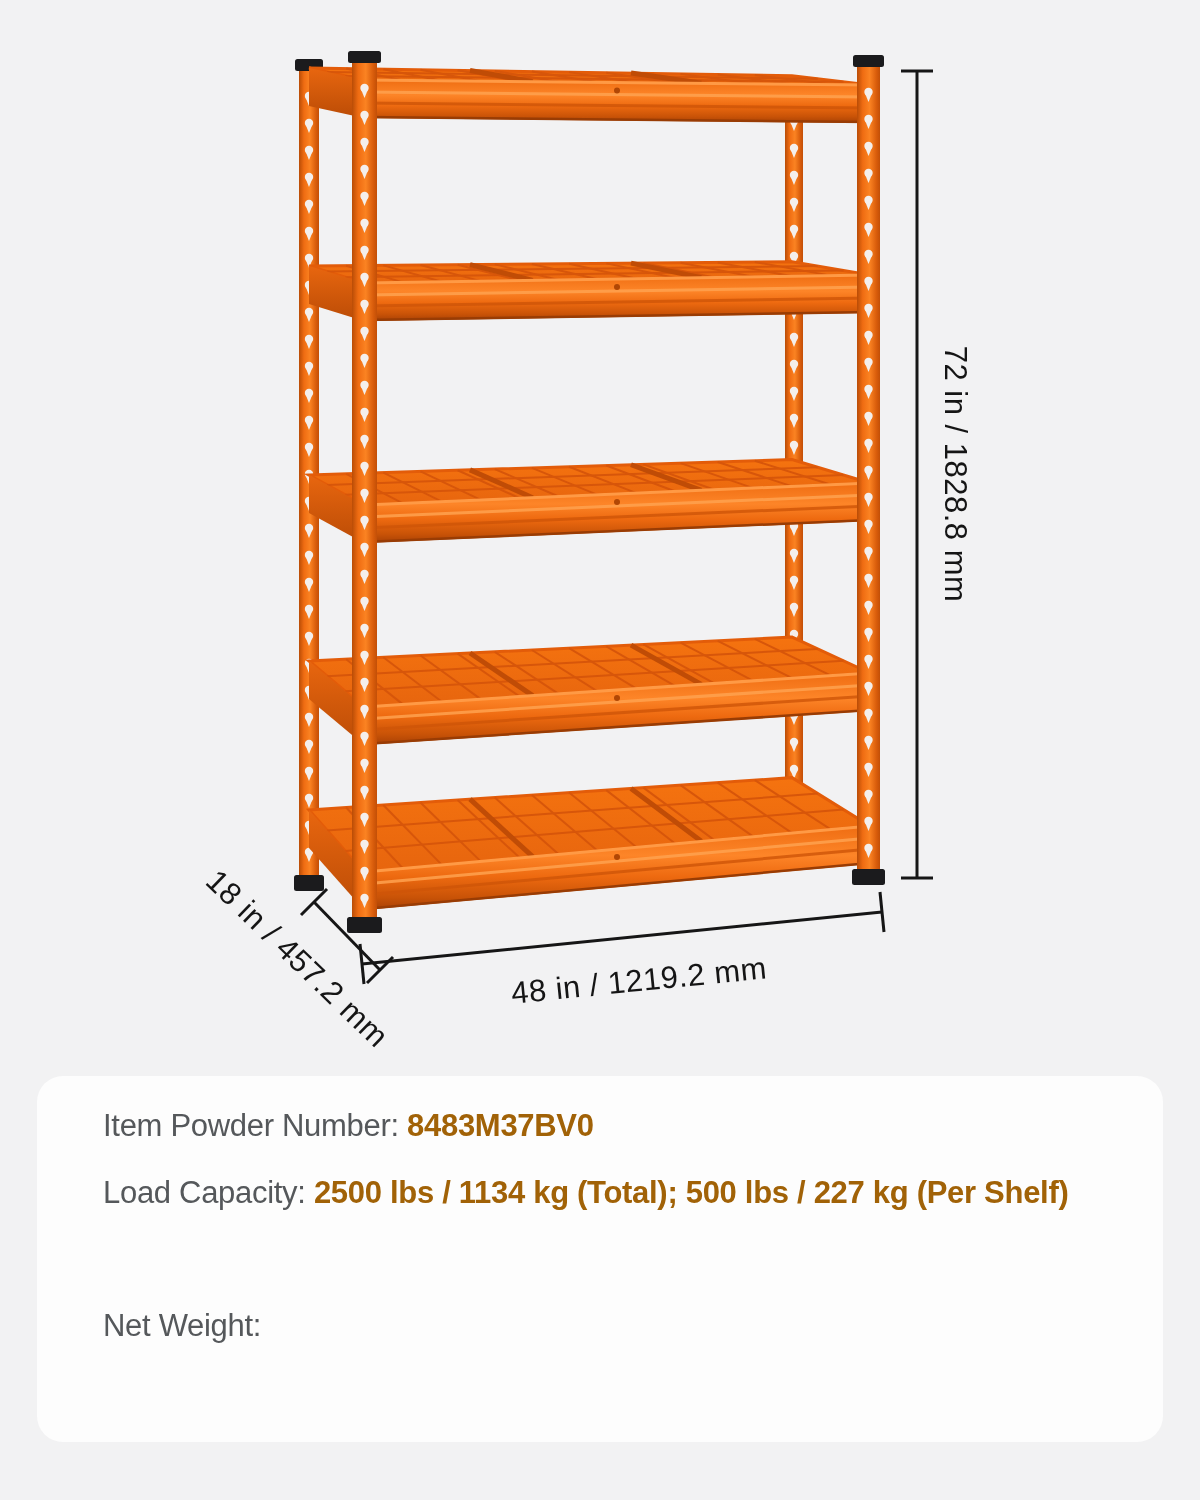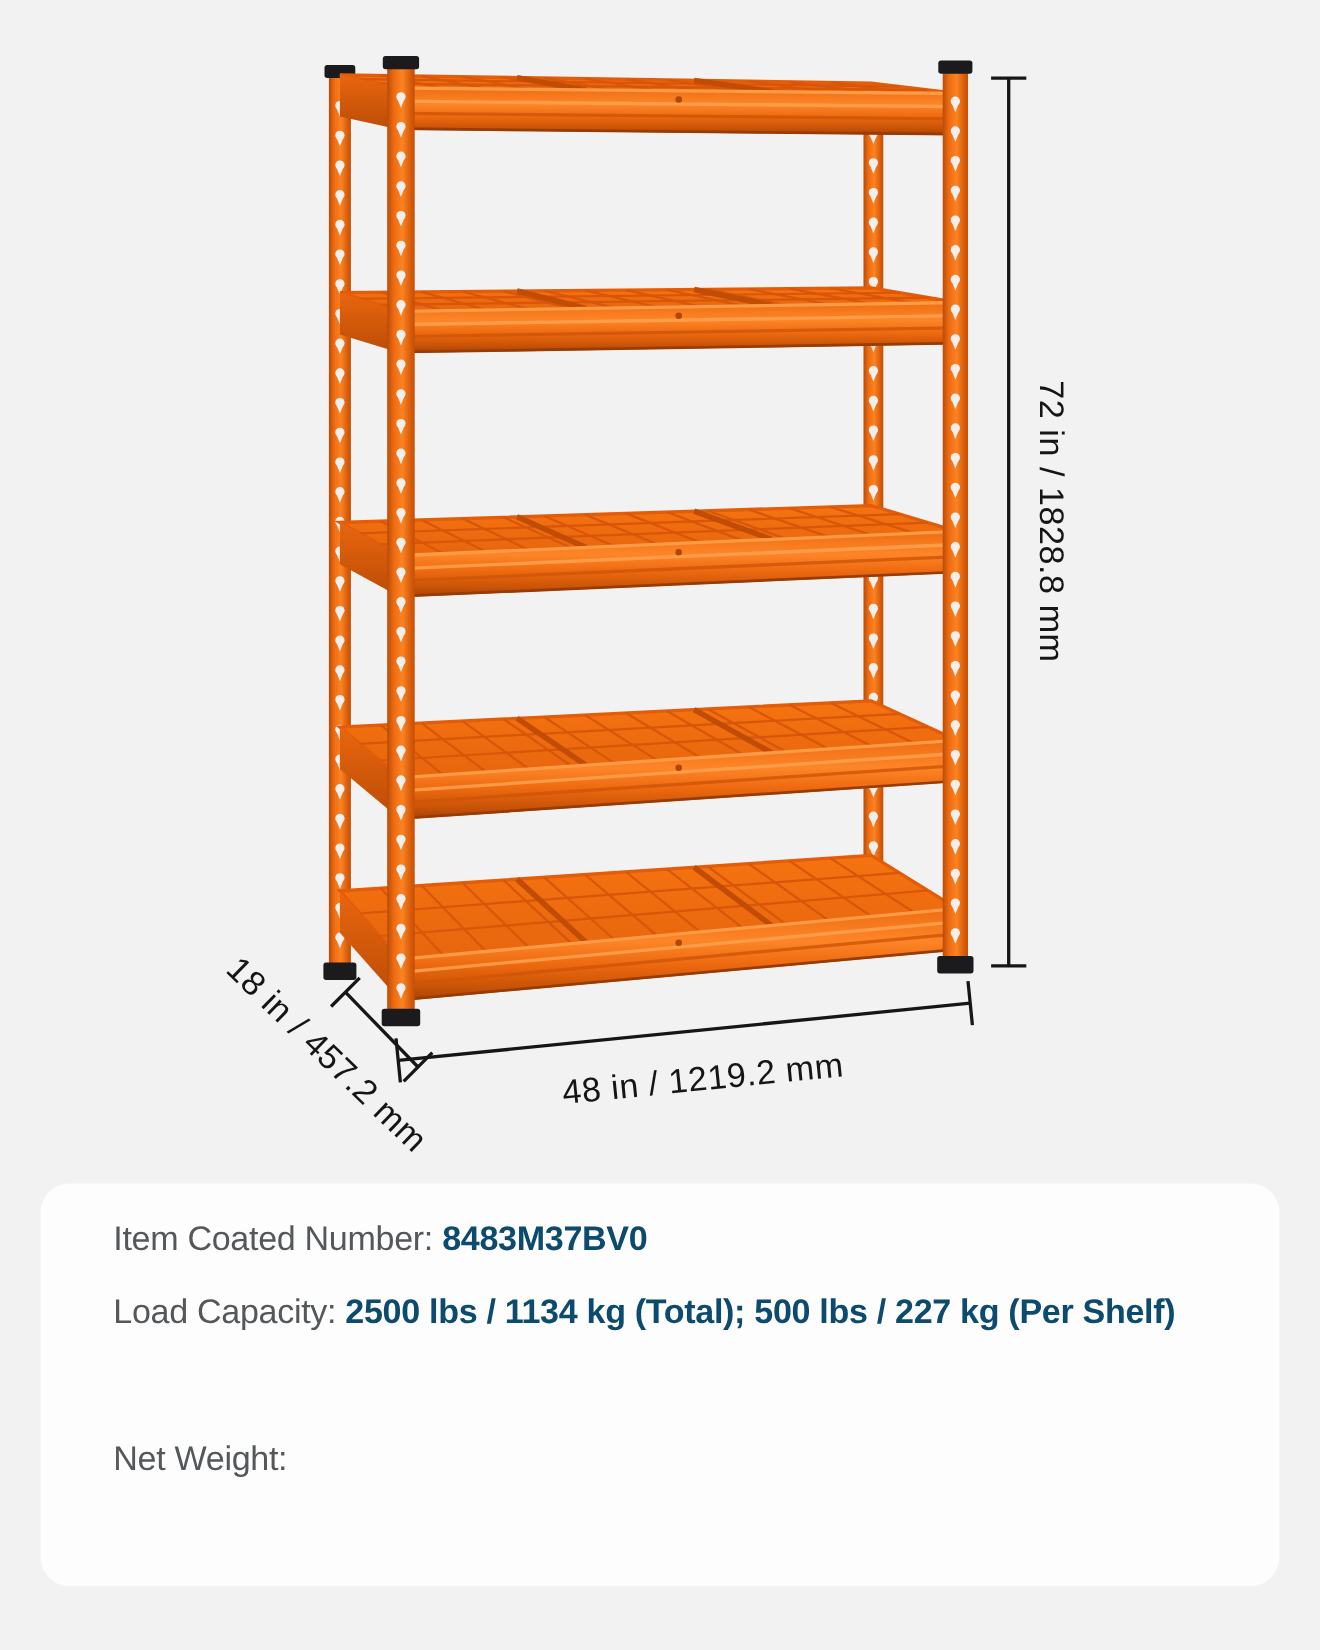--- a/index.html
+++ b/index.html
@@ -15,21 +15,21 @@
   .panel{
     position:absolute;left:37px;top:1076px;width:1126px;height:366px;
     background:#fdfdfd;border-radius:26px;box-sizing:border-box;
     padding:17px 0 0 66px;
   }
   .spec-row{
     height:66.5px;display:flex;align-items:center;
     font-size:31px;white-space:pre;letter-spacing:-0.3px;
   }
   .spec-label{color:#55585b;}
-  .spec-value{color:#0c4a6e;font-weight:700;}
+  .spec-value{color:#a16207;font-weight:700;}
 </style>
 </head>
 <body>
 
 <div class="page">
 
   <svg id="diagram" width="1200" height="1060" viewBox="0 0 1200 1060">
     <defs>
       <linearGradient id="gradPost" x1="0" y1="0" x2="1" y2="0">
         <stop offset="0" stop-color="#b94c06"></stop>
@@ -437,21 +437,21 @@
     <g stroke="#161616" stroke-width="3">
       <line x1="314" y1="902" x2="380" y2="970"></line>
       <line x1="327" y1="889" x2="301" y2="915"></line>
       <line x1="393" y1="957" x2="367" y2="983"></line>
     </g>
     <text class="dim-label" transform="translate(290 966) rotate(44)" text-anchor="middle">18 in / 457.2 mm</text>
   </svg>
 
   <div class="panel">
     <div class="spec-row">
-      <span class="spec-label">Item Coated Number: </span><span class="spec-value">8483M37BV0</span>
+      <span class="spec-label">Item Powder Number: </span><span class="spec-value">8483M37BV0</span>
     </div>
     <div class="spec-row">
       <span class="spec-label">Load Capacity: </span><span class="spec-value">2500 lbs / 1134 kg (Total); 500 lbs / 227 kg (Per Shelf)</span>
     </div>
     <div class="spec-row">
       
     </div>
     <div class="spec-row">
       <span class="spec-label">Net Weight: </span>
     </div>

